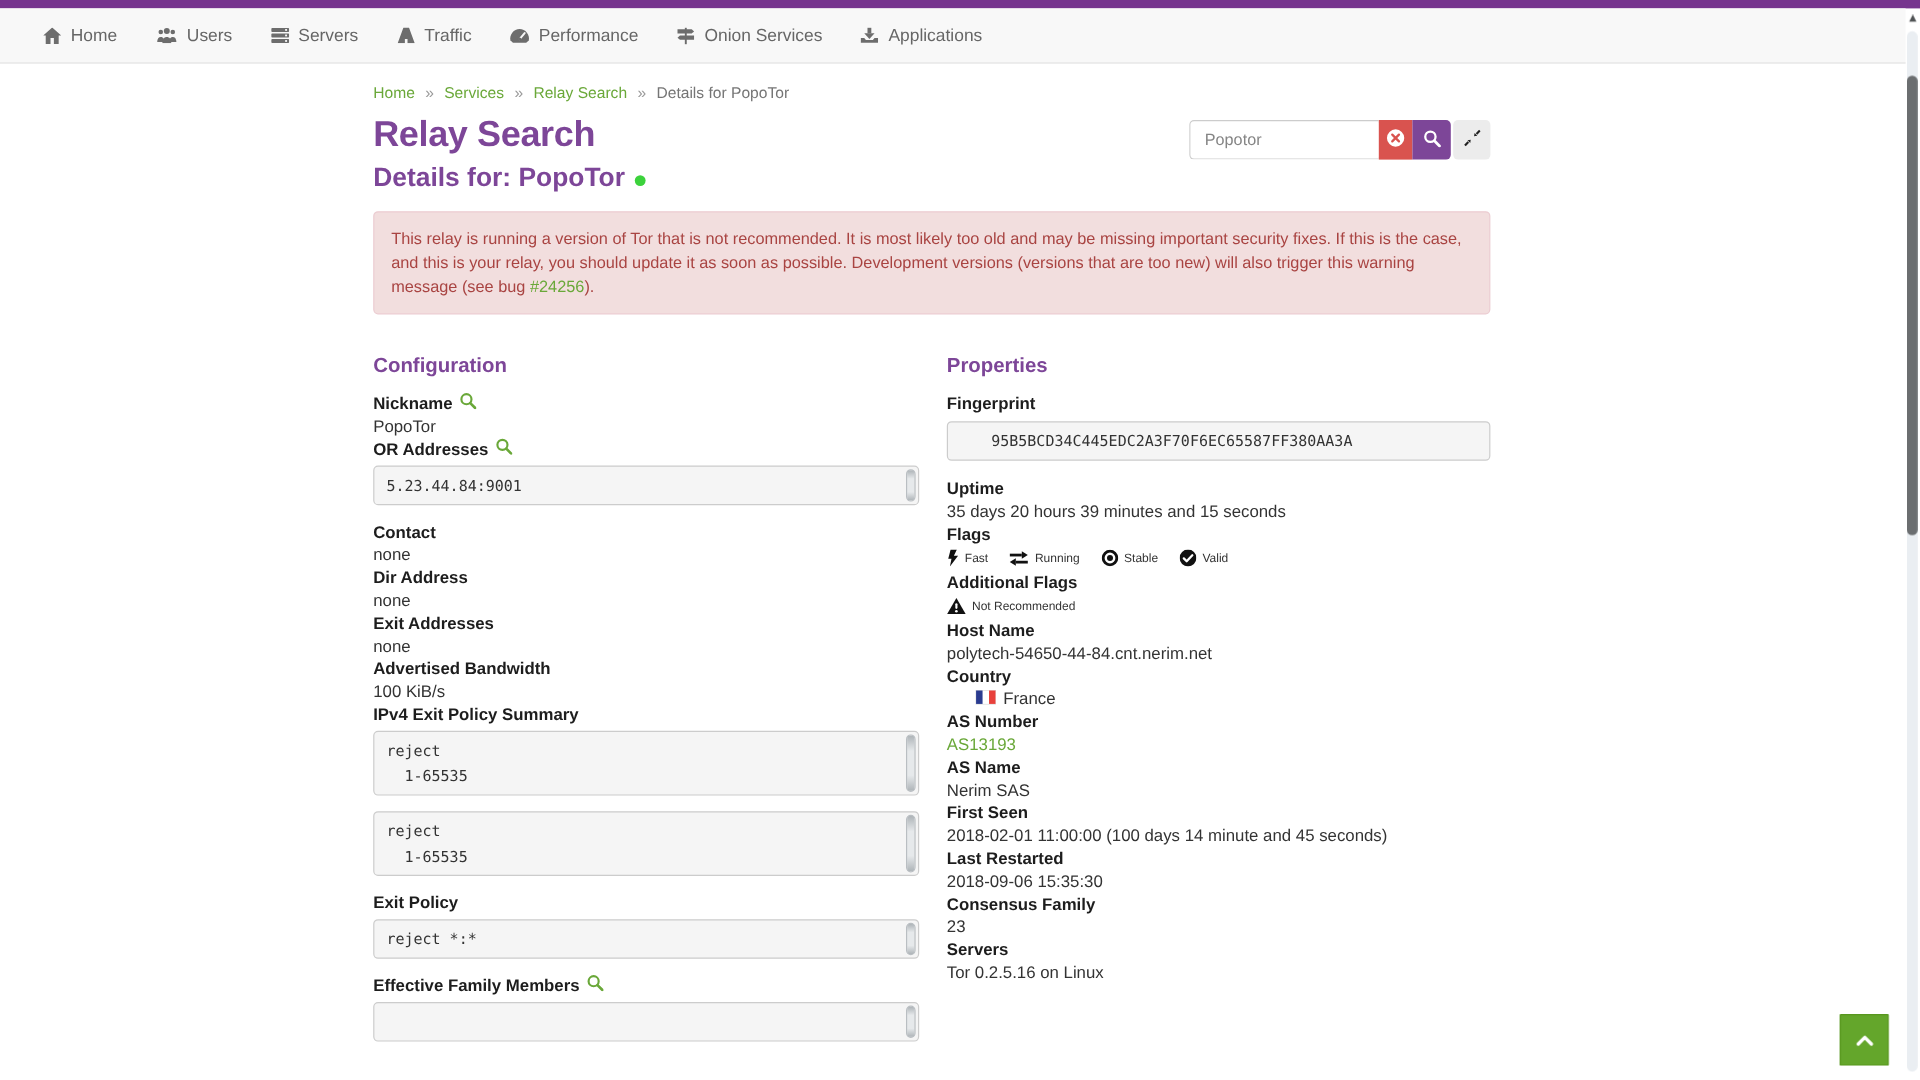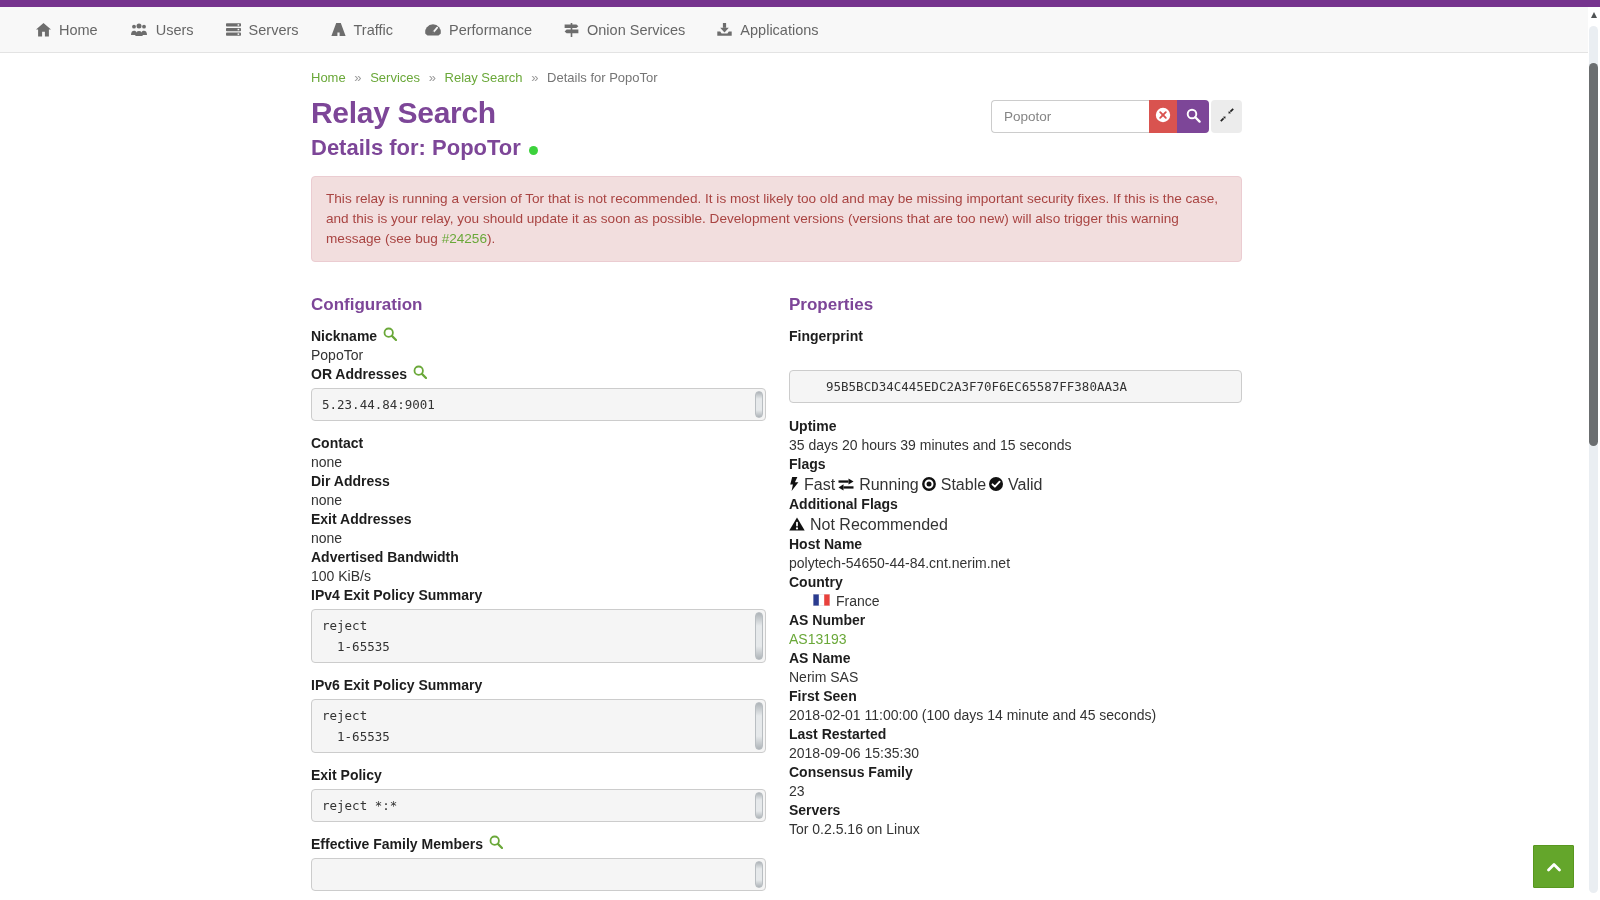--- a/index.html
+++ b/index.html
@@ -59,27 +59,27 @@
   .f-label { font-weight:bold; font-size:14px; line-height:19px; color:#1d1d1d; display:flex; align-items:center; gap:6px; }
   .f-value { font-size:14px; line-height:19px; color:#333; }
   .green-link { color:#6aa839; text-decoration:none; cursor:pointer; font-size:14px; line-height:19px; display:inline-block; }
 
   pre.box {
     background:#f5f5f5; border:1px solid #ccc; border-radius:4px;
     margin:4px 0 13px 0; padding:5px 26px 5px 10px;
     font-family:"DejaVu Sans Mono", monospace; font-size:12.5px; line-height:21px;
     color:#333; position:relative; overflow:hidden; min-height:33px;
   }
-  pre.box.no-thumb { padding-right:10px; margin:24px 0 14px 0;padding-left:36px; }
+  pre.box.no-thumb { padding-right:10px; margin:5px 0 14px 0;padding-left:36px; }
   .mini-thumb {
     position:absolute; right:2px; top:2px; bottom:2px; width:8px; border-radius:4px;
     background:linear-gradient(180deg,#aeb4b8 0%,#e6e9eb 28%,#e6e9eb 72%,#aeb4b8 100%);
     border:1px solid #b9bec2; cursor:pointer;
   }
-  .flags-row { display:flex; align-items:center; gap:3px; font-size:16px; line-height:19px; margin:1px 0 1px 0; }
+  .flags-row { display:flex; align-items:center; gap:18px; font-size:10px; line-height:19px; margin:1px 0 1px 0; }
   .flag-item { display:flex; align-items:center; gap:5px; }
   .flag-item svg { display:block; }
   .country-row { display:flex; align-items:center; gap:6px; font-size:14px; line-height:19px;padding-left:24px; }
 
   
   .back-to-top {
     position:fixed; left:1533px; top:845px; width:41px; height:43px;
     background:#64a62b; border:1px solid #589а24; border:1px solid #58971f;
     display:flex; align-items:center; justify-content:center; cursor:pointer; border-radius:1px;
   }
@@ -263,21 +263,20 @@
       <div class="f-label">Exit Addresses</div>
       <div class="f-value">none</div>
 
       <div class="f-label">Advertised Bandwidth</div>
       <div class="f-value">100 KiB/s</div>
 
       <div class="f-label">IPv4 Exit Policy Summary</div>
       <pre class="box"><span>reject
   1-65535</span><span class="mini-thumb"></span></pre>
 
-      <div class="f-label">IPv6 Exit Policy Summary</div>
       <pre class="box"><span>reject
   1-65535</span><span class="mini-thumb"></span></pre>
 
       <div class="f-label">Exit Policy</div>
       <pre class="box"><span>reject *:*</span><span class="mini-thumb"></span></pre>
 
       <div class="f-label">
           <span>Effective Family Members</span>
           <span><svg width="14" height="14" viewBox="0 0 14 14">
               <circle cx="5.7" cy="5.7" r="4.2" fill="none" stroke="#6aa839" stroke-width="1.8"></circle>

